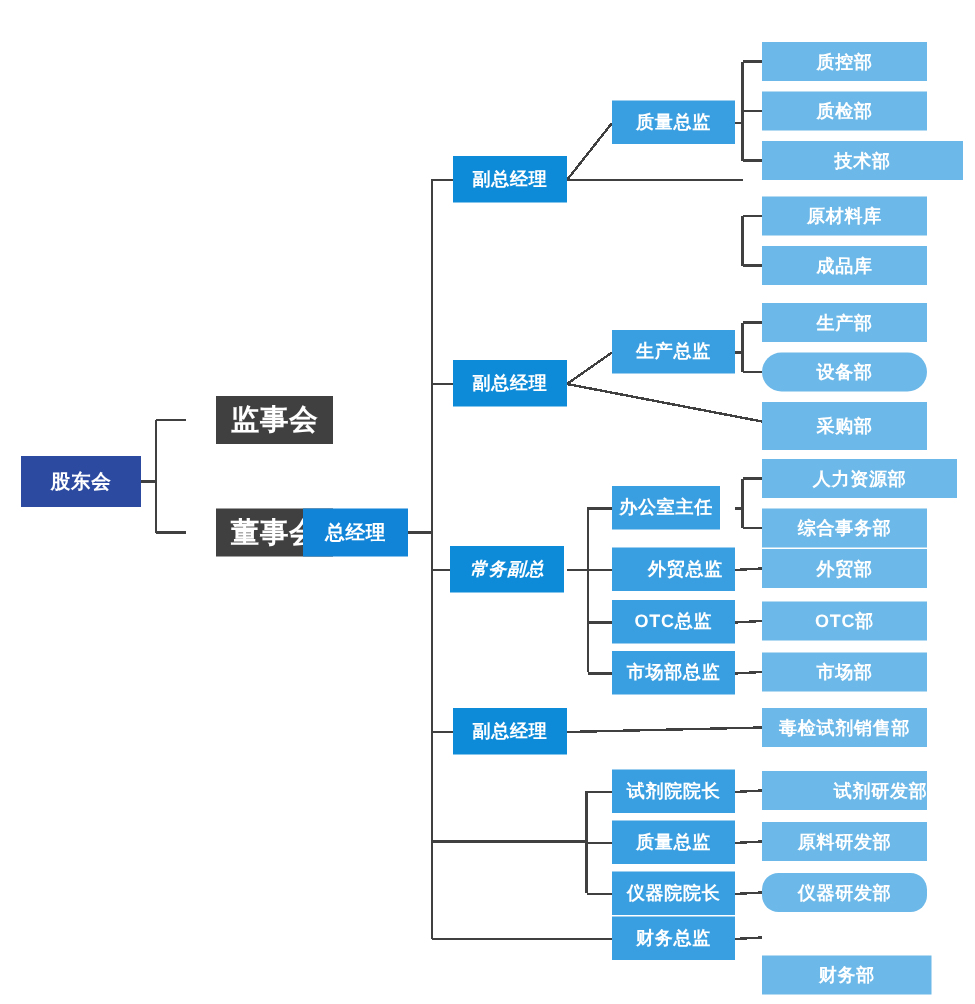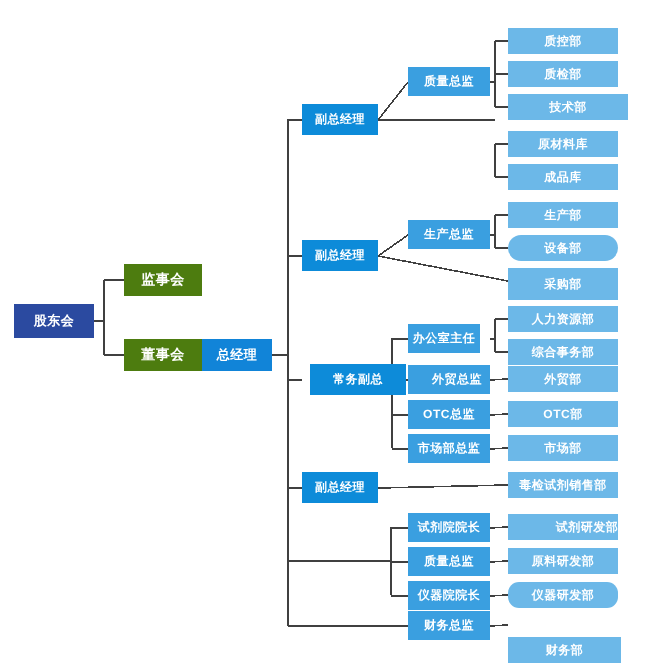--- a/index.html
+++ b/index.html
@@ -24,21 +24,21 @@
     display: flex;
     align-items: center;
     justify-content: center;
     color: #ffffff;
     font-weight: bold;
     letter-spacing: 0.5px;
     white-space: nowrap;
     text-rendering: geometricPrecision;
   }
   .lvl-root   { background: #2b4aa0; font-size: 13px; }
-  .lvl-board  { background: #4d7c0f; font-size: 14px; }
+  .lvl-board  { background: #404040; font-size: 19px; margin-left: 20px; }
   .lvl-gm     { background: #1184d8; font-size: 13px; }
   .lvl-vp     { background: #0d8bd9; font-size: 12px; }
   .lvl-dir    { background: #3a9fe0; font-size: 12px; }
   .lvl-dept   { background: #6cb8e8; font-size: 12px; }
   #lines {
     position: absolute;
     left: 0;
     top: 0;
     width: 650px;
     height: 669px;
@@ -103,31 +103,31 @@
       <line x1="391" y1="596" x2="408" y2="596" stroke="#404040" stroke-width="1.6" shape-rendering="crispEdges"></line>
     </svg>
 <div class="node lvl-root" style="left: 14px; top: 304px; width: 80px; height: 34px;">股东会</div>
     <div class="node lvl-board" style="left: 124px; top: 264px; width: 78px; height: 32px;">监事会</div>
     <div class="node lvl-board" style="left: 124px; top: 339px; width: 78px; height: 32px;">董事会</div>
     <div class="node lvl-gm" style="left: 202px; top: 339px; width: 70px; height: 32px;">总经理</div>
     <div class="node lvl-vp" style="left: 302px; top: 104px; width: 76px; height: 31px;">副总经理</div>
     <div class="node lvl-dir" style="left: 408px; top: 67px; width: 82px; height: 29px;">质量总监</div>
     <div class="node lvl-dept" style="left: 508px; top: 28px; width: 110px; height: 26px;">质控部</div>
     <div class="node lvl-dept" style="left: 508px; top: 61px; width: 110px; height: 26px;">质检部</div>
-    <div class="node lvl-dept" style="left: 508px; top: 94px; width: 120px; height: 26px;">技术部</div>
+    <div class="node lvl-dept" style="left: 508px; top: 94px; width: 134px; height: 26px;">技术部</div>
     <div class="node lvl-dept" style="left: 508px; top: 131px; width: 110px; height: 26px;">原材料库</div>
     <div class="node lvl-dept" style="left: 508px; top: 164px; width: 110px; height: 26px;">成品库</div>
     <div class="node lvl-vp" style="left: 302px; top: 240px; width: 76px; height: 31px;">副总经理</div>
     <div class="node lvl-dir" style="left: 408px; top: 220px; width: 82px; height: 29px;">生产总监</div>
     <div class="node lvl-dept" style="left: 508px; top: 202px; width: 110px; height: 26px;">生产部</div>
     <div class="node lvl-dept" style="left: 508px; top: 235px; width: 110px; height: 26px; border-radius: 13px;">设备部</div>
     <div class="node lvl-dept" style="left: 508px; top: 268px; width: 110px; height: 32px;">采购部</div>
-    <div class="node lvl-vp" style="left: 310px; top: 364px; width: 96px; height: 31px;">常务副总</div>
+    <div class="node lvl-vp" style="left: 300px; top: 364px; width: 76px; height: 31px; font-style: italic;">常务副总</div>
     <div class="node lvl-dir" style="left: 408px; top: 324px; width: 72px; height: 29px;">办公室主任</div>
-    <div class="node lvl-dept" style="left: 508px; top: 306px; width: 110px; height: 26px;">人力资源部</div>
+    <div class="node lvl-dept" style="left: 508px; top: 306px; width: 130px; height: 26px;">人力资源部</div>
     <div class="node lvl-dept" style="left: 508px; top: 339px; width: 110px; height: 26px;">综合事务部</div>
     <div class="node lvl-dir" style="left: 408px; top: 365px; width: 82px; height: 29px; padding-left: 16px;">外贸总监</div>
     <div class="node lvl-dept" style="left: 508px; top: 366px; width: 110px; height: 26px;">外贸部</div>
     <div class="node lvl-dir" style="left: 408px; top: 400px; width: 82px; height: 29px;">OTC总监</div>
     <div class="node lvl-dept" style="left: 508px; top: 401px; width: 110px; height: 26px;">OTC部</div>
     <div class="node lvl-dir" style="left: 408px; top: 434px; width: 82px; height: 29px;">市场部总监</div>
     <div class="node lvl-dept" style="left: 508px; top: 435px; width: 110px; height: 26px;">市场部</div>
     <div class="node lvl-vp" style="left: 302px; top: 472px; width: 76px; height: 31px;">副总经理</div>
     <div class="node lvl-dir" style="left: 408px; top: 513px; width: 82px; height: 29px;">试剂院院长</div>
     <div class="node lvl-dept" style="left: 508px; top: 472px; width: 110px; height: 26px;">毒检试剂销售部</div>

